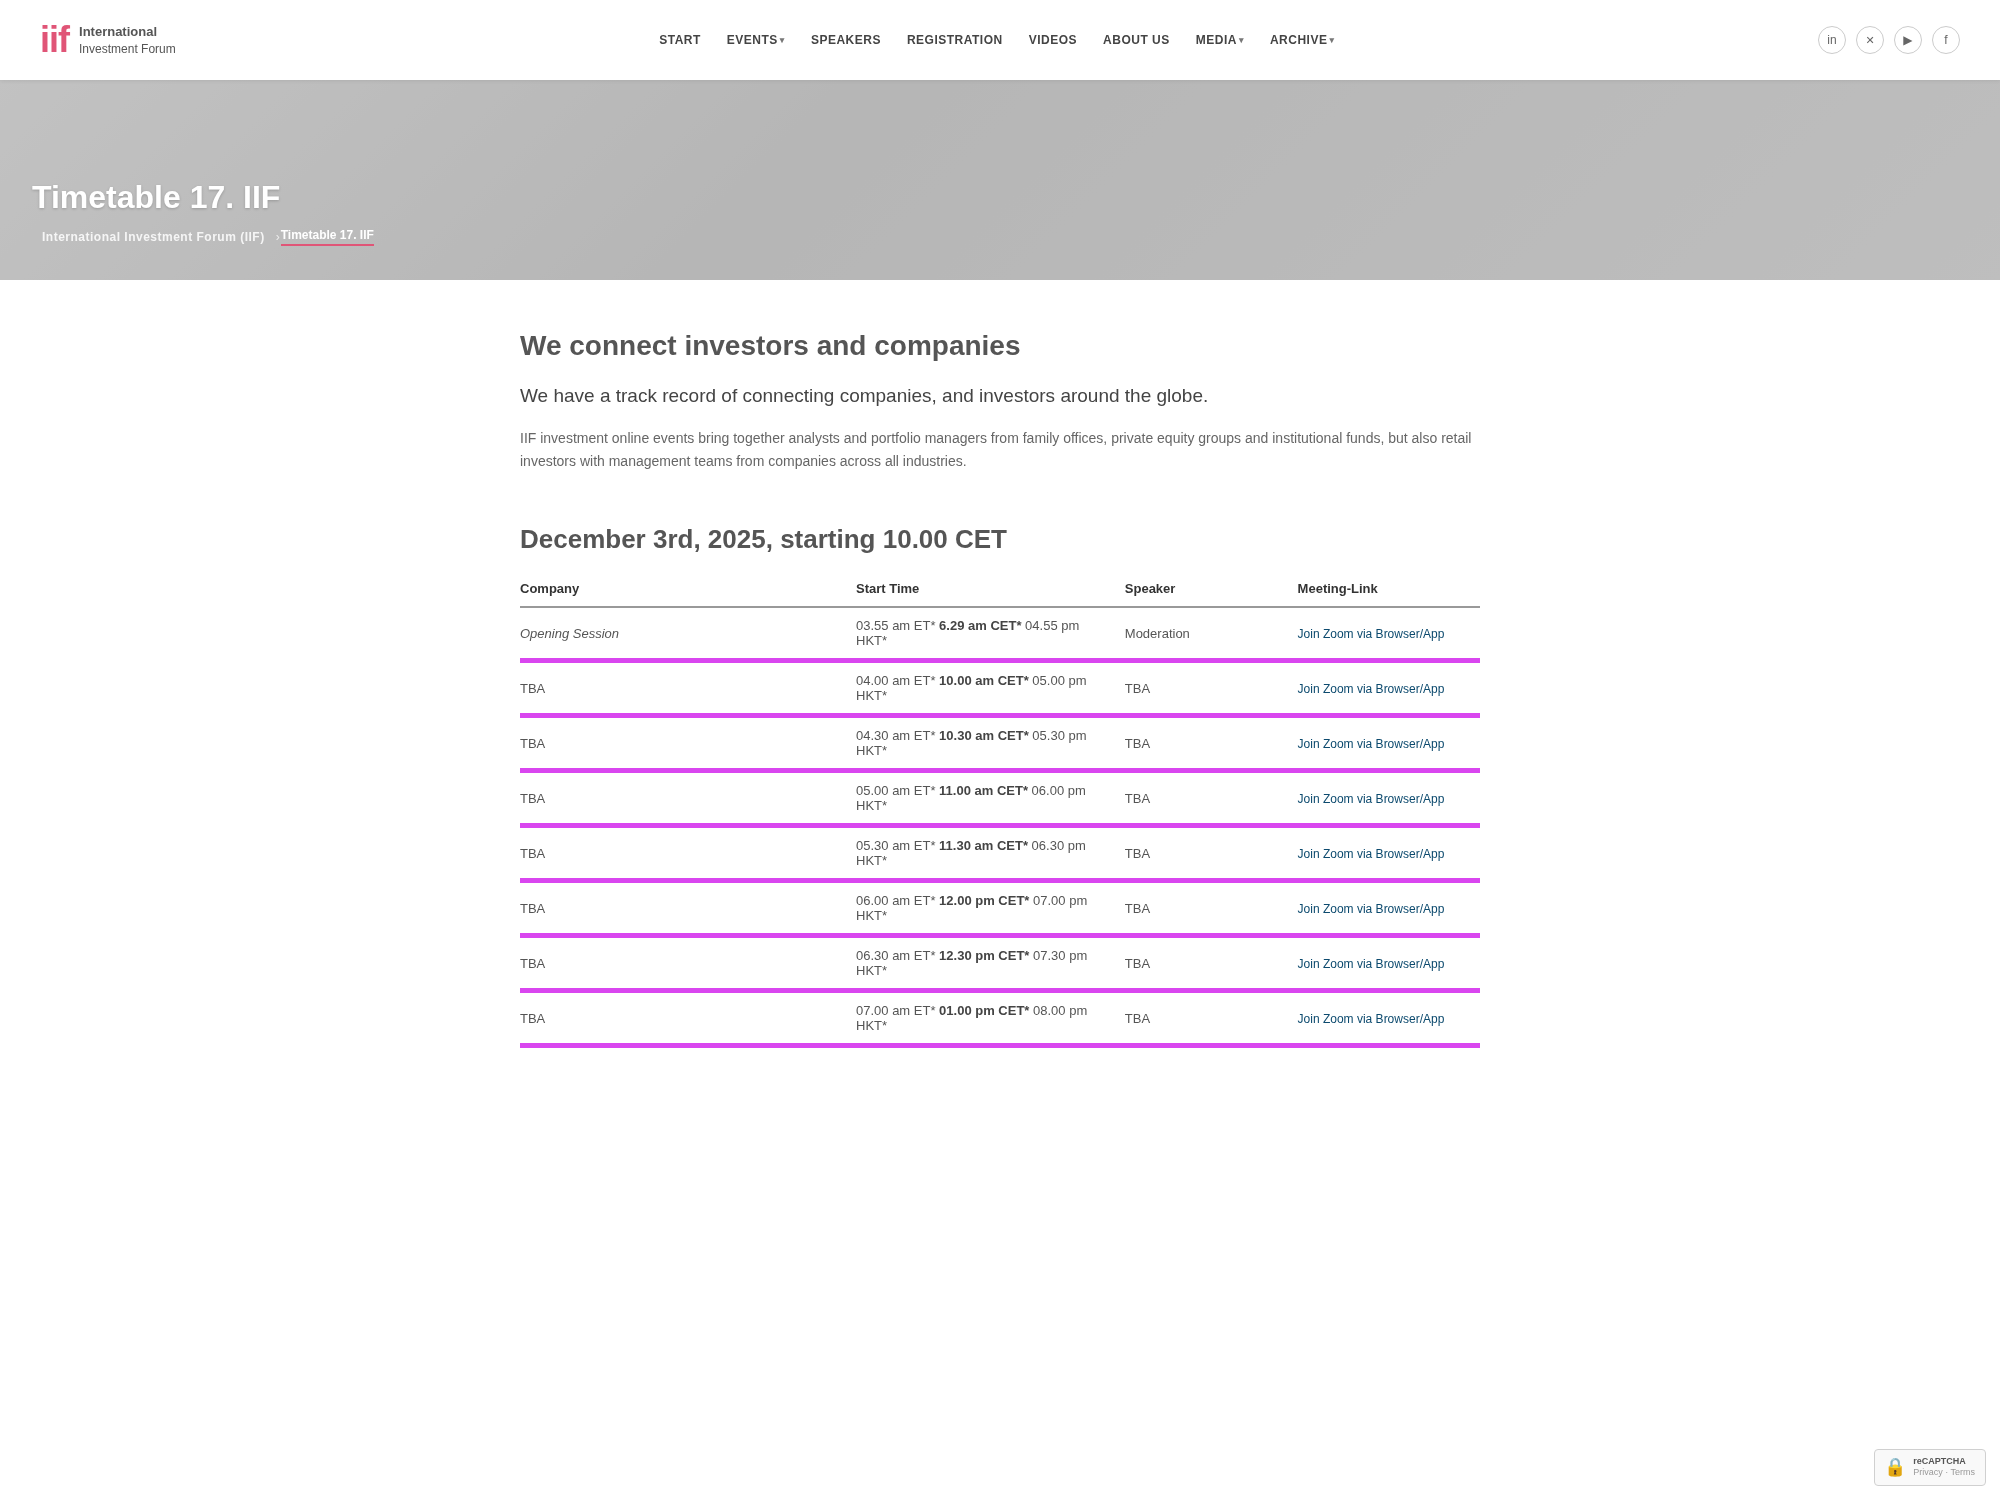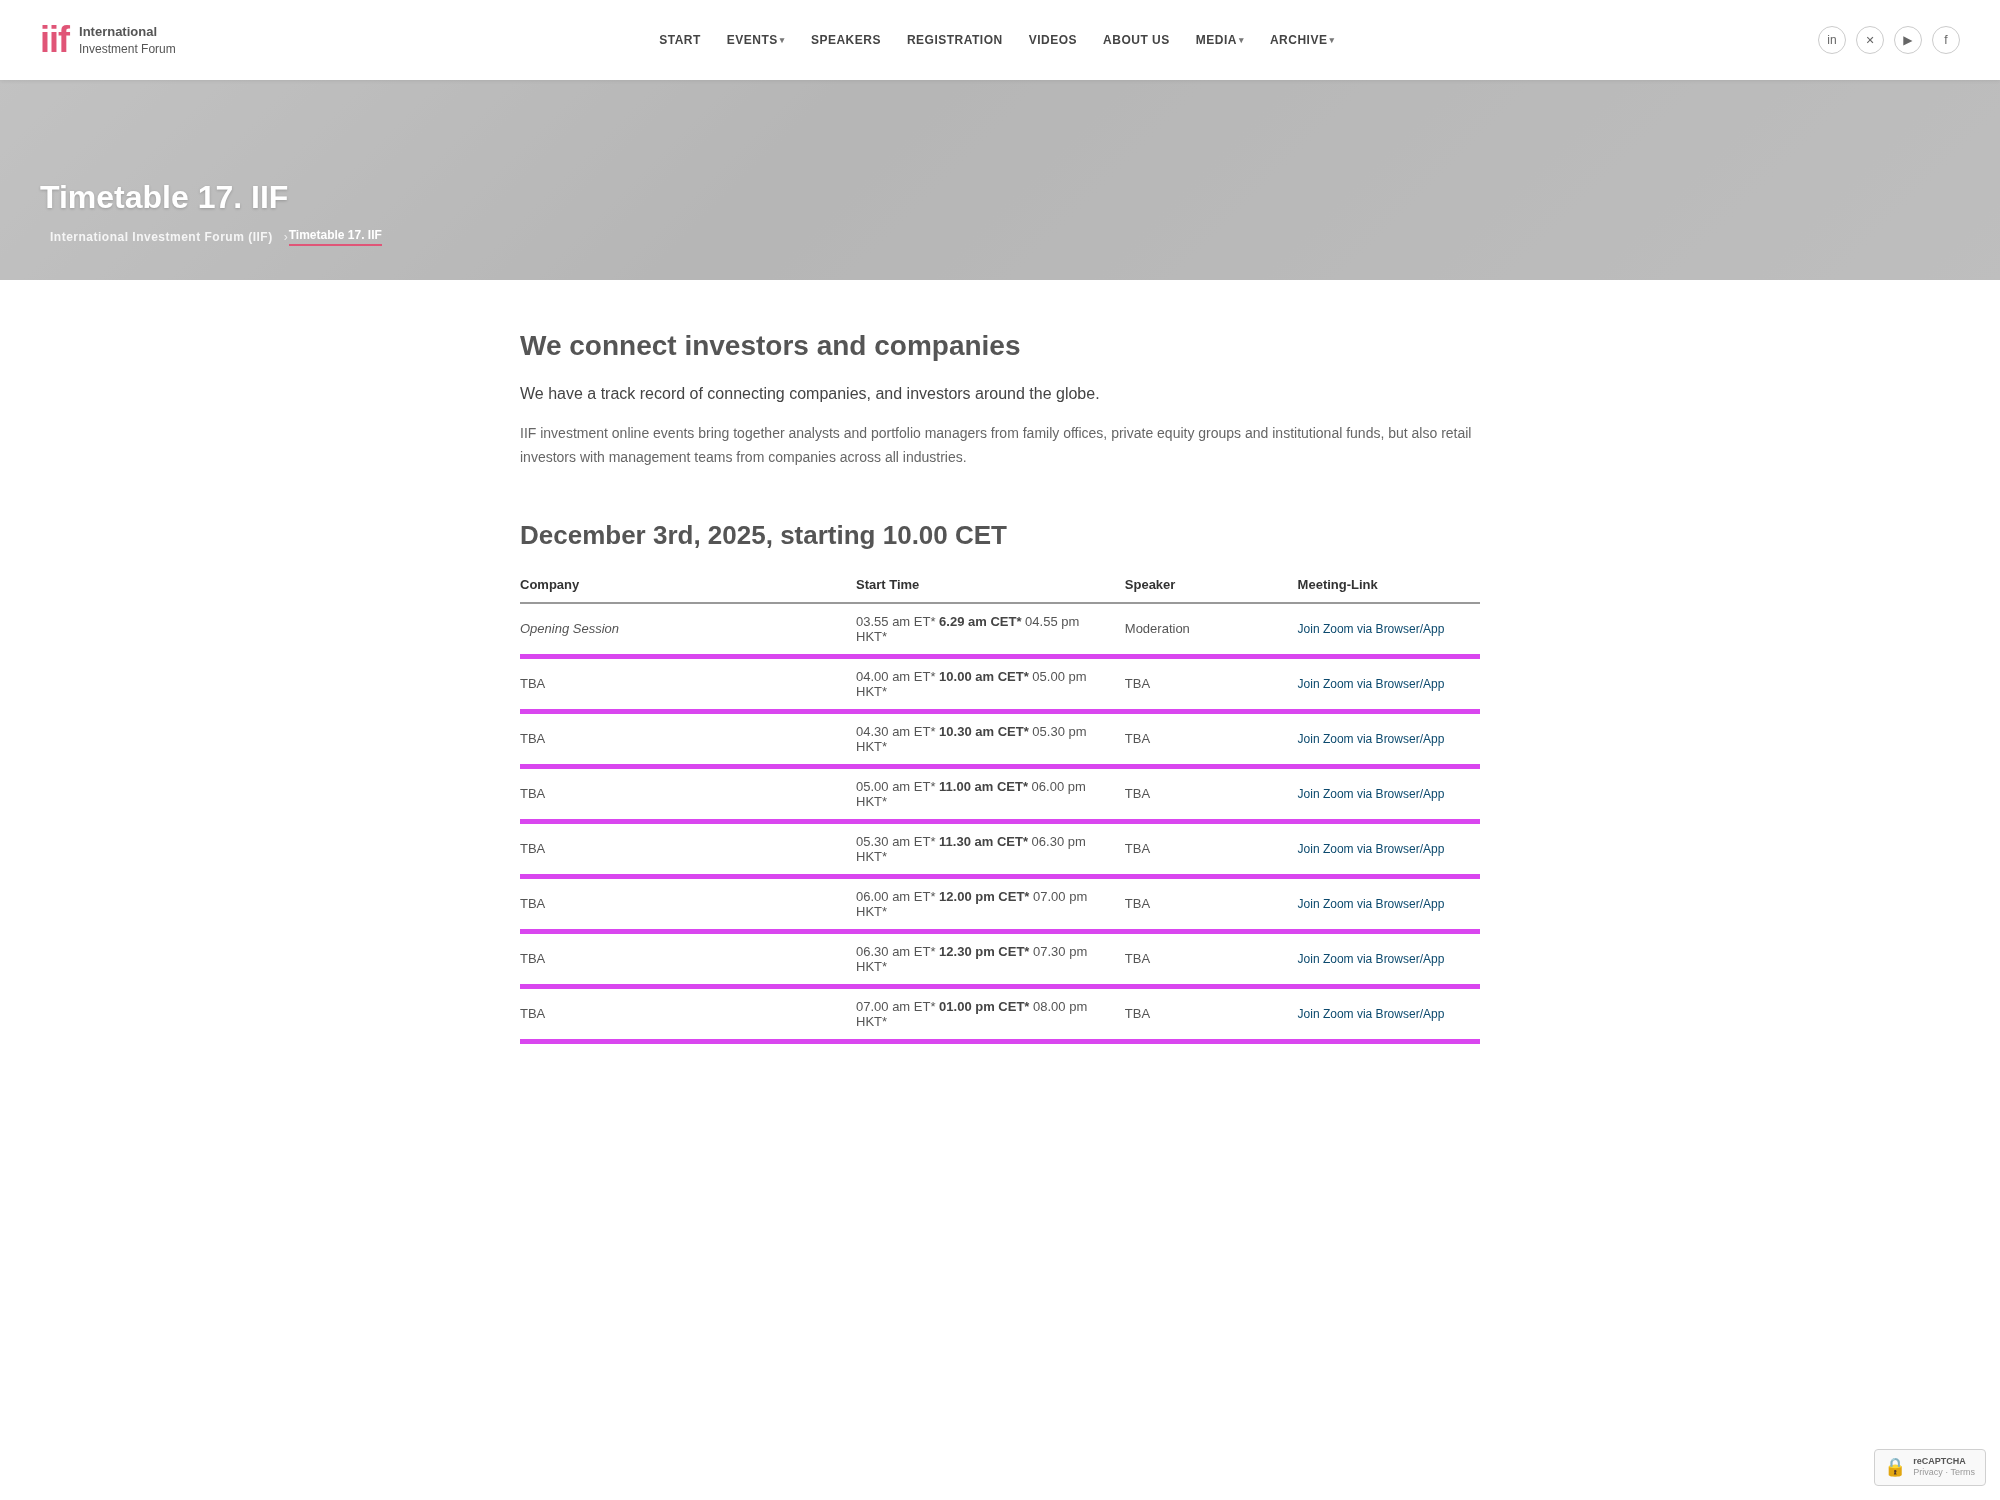--- a/index.html
+++ b/index.html
@@ -62,21 +62,21 @@
     }
 
     
     .hero {
       position: relative;
       height: 200px;
       background: linear-gradient(135deg, #d0d0d0 0%, #b8b8b8 40%, #c8c8c8 100%);
       display: flex;
       flex-direction: column;
       justify-content: flex-end;
-      padding: 30px 40px;
+      padding: 30px 32px;
       overflow: hidden;
     }
     .hero-bg-overlay {
       position: absolute; inset: 0;
       background: rgba(180,180,180,0.5);
     }
     .hero-content { position: relative; z-index: 2; }
     .hero-title {
       font-size: 32px;
       font-weight: 700;
@@ -105,21 +105,21 @@
     }
 
     .section-heading {
       font-size: 28px;
       font-weight: 700;
       color: #555;
       margin-bottom: 20px;
     }
 
     .subtitle {
-      font-size: 16px;
+      font-size: 19px;
       font-weight: 400;
       color: #444;
       margin-bottom: 16px;
       line-height: 1.5;
     }
 
     .description {
       font-size: 14px;
       color: #666;
       line-height: 1.7;

